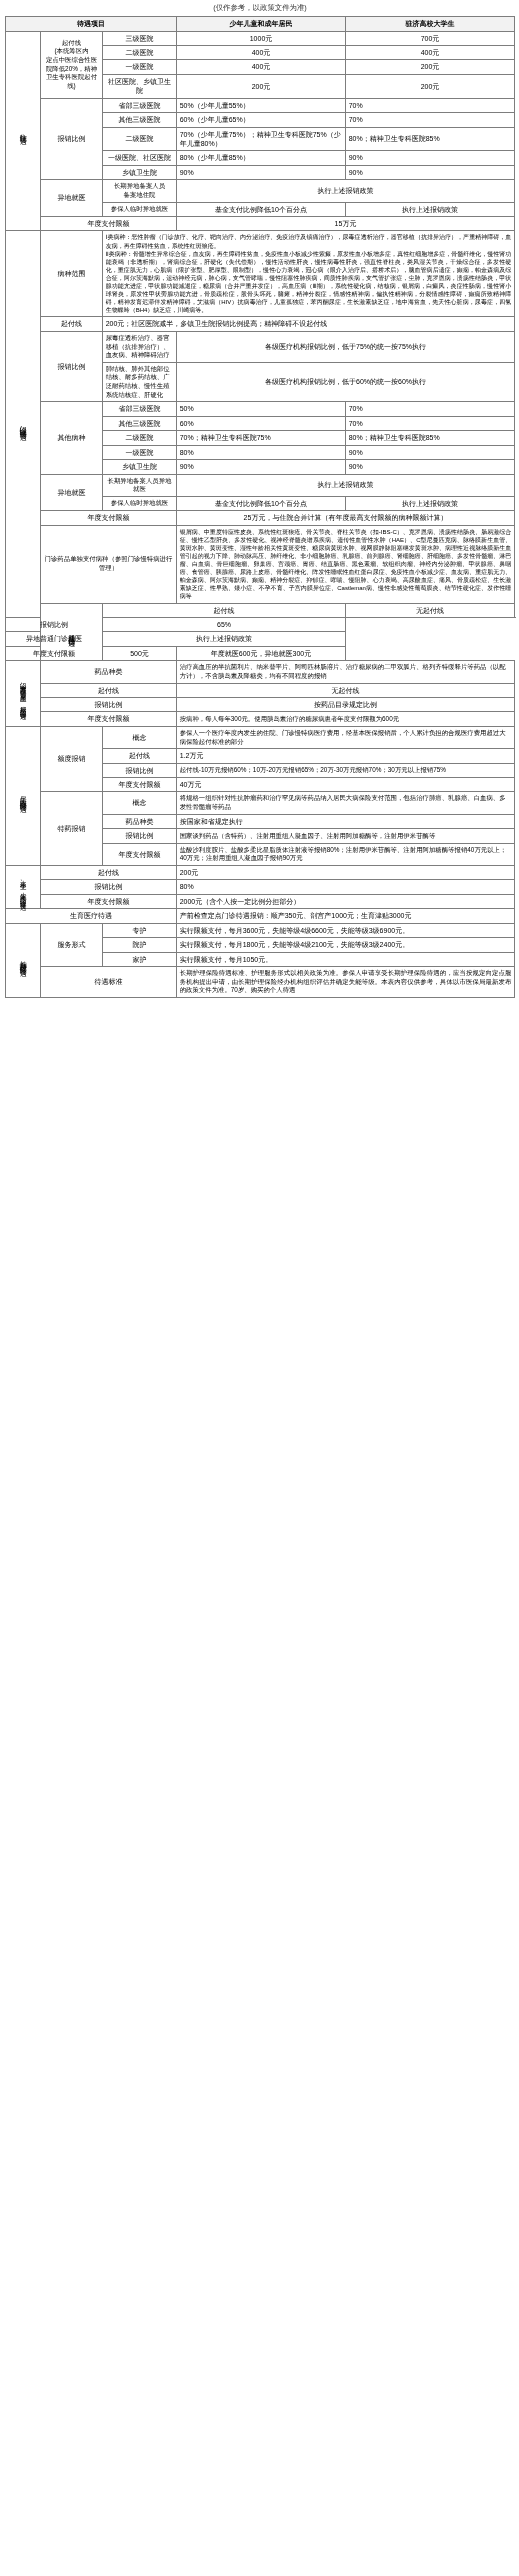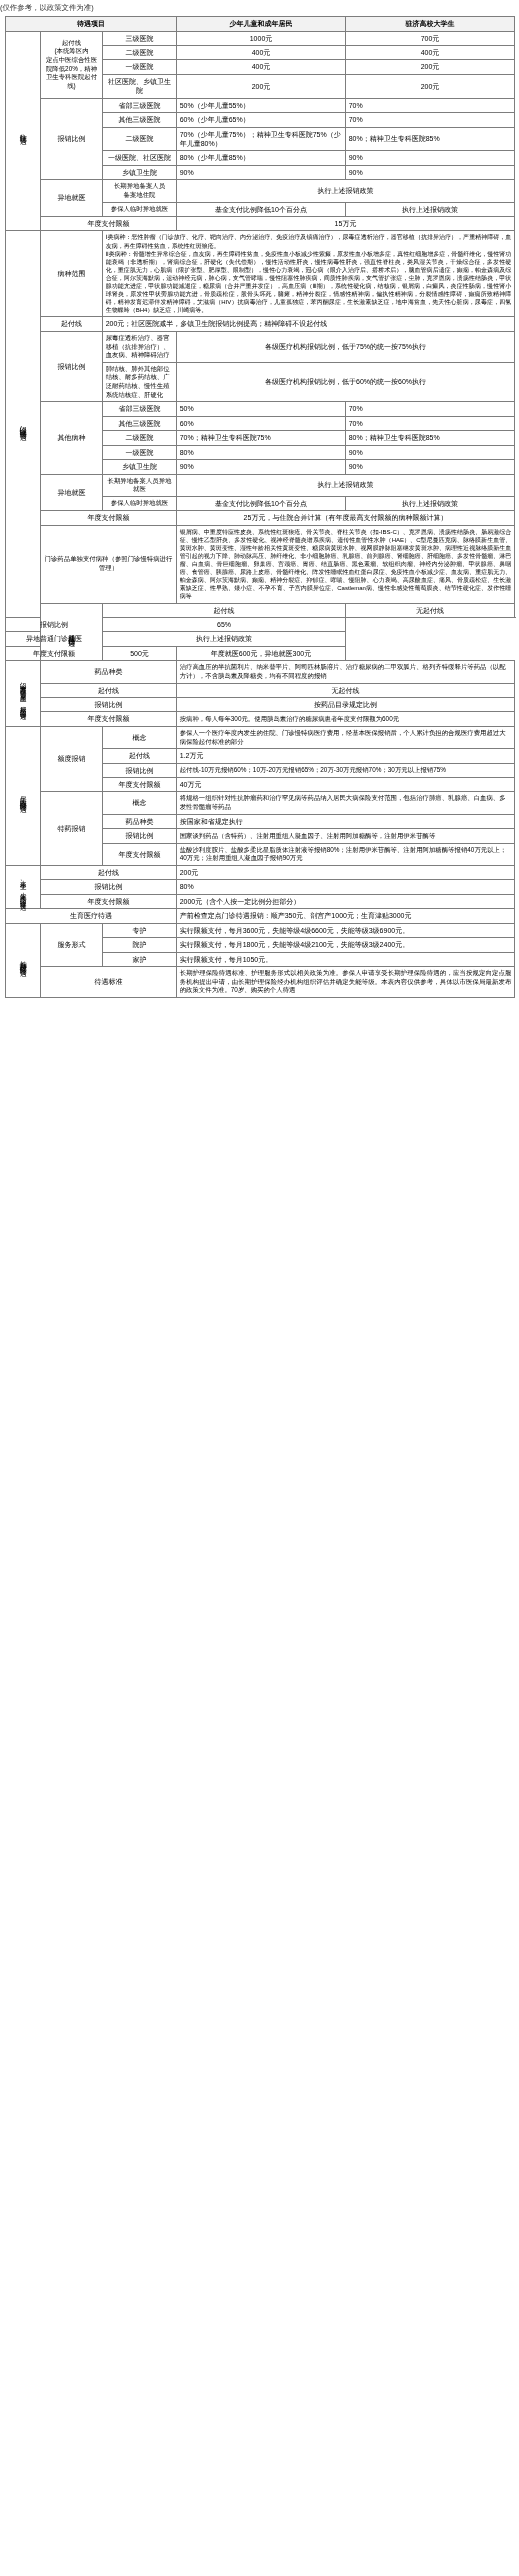--- a/index.html
+++ b/index.html
@@ -1,18 +1,18 @@
 <!DOCTYPE html>
 <html style="font-size:10.8px"><head>
 <meta charset="utf-8">
 <style>
   html,body{margin:0;padding:0;background:#fff;}
   body{font-family:"Liberation Sans","DejaVu Sans",sans-serif;color:#000;}
   #page{width:520px;margin:0 auto;}
-  .note{font-size:7.4px;color:#333;padding:2.7px 0 3.4px 0;}
+  .note{text-align:center;font-size:7.4px;color:#333;padding:2.7px 0 3.4px 0;}
   table{border-collapse:collapse;width:510px;margin:0 auto;table-layout:fixed;}
   td,th{border:0.7px solid #7d7d7d;font-size:7px;line-height:1.35;padding:2px 2.7px;vertical-align:middle;}
   th{background:#f2f2f2;font-weight:bold;text-align:center;}
   .c{text-align:center;}
   .l{text-align:left;}
   .vc{text-align:center;vertical-align:middle;}
   .rot{writing-mode:vertical-rl;text-orientation:upright;letter-spacing:1.3px;text-align:center;white-space:normal;}
   .small{font-size:6.4px;}
   .tiny{font-size:6px;}
   .just{text-align:justify;}

